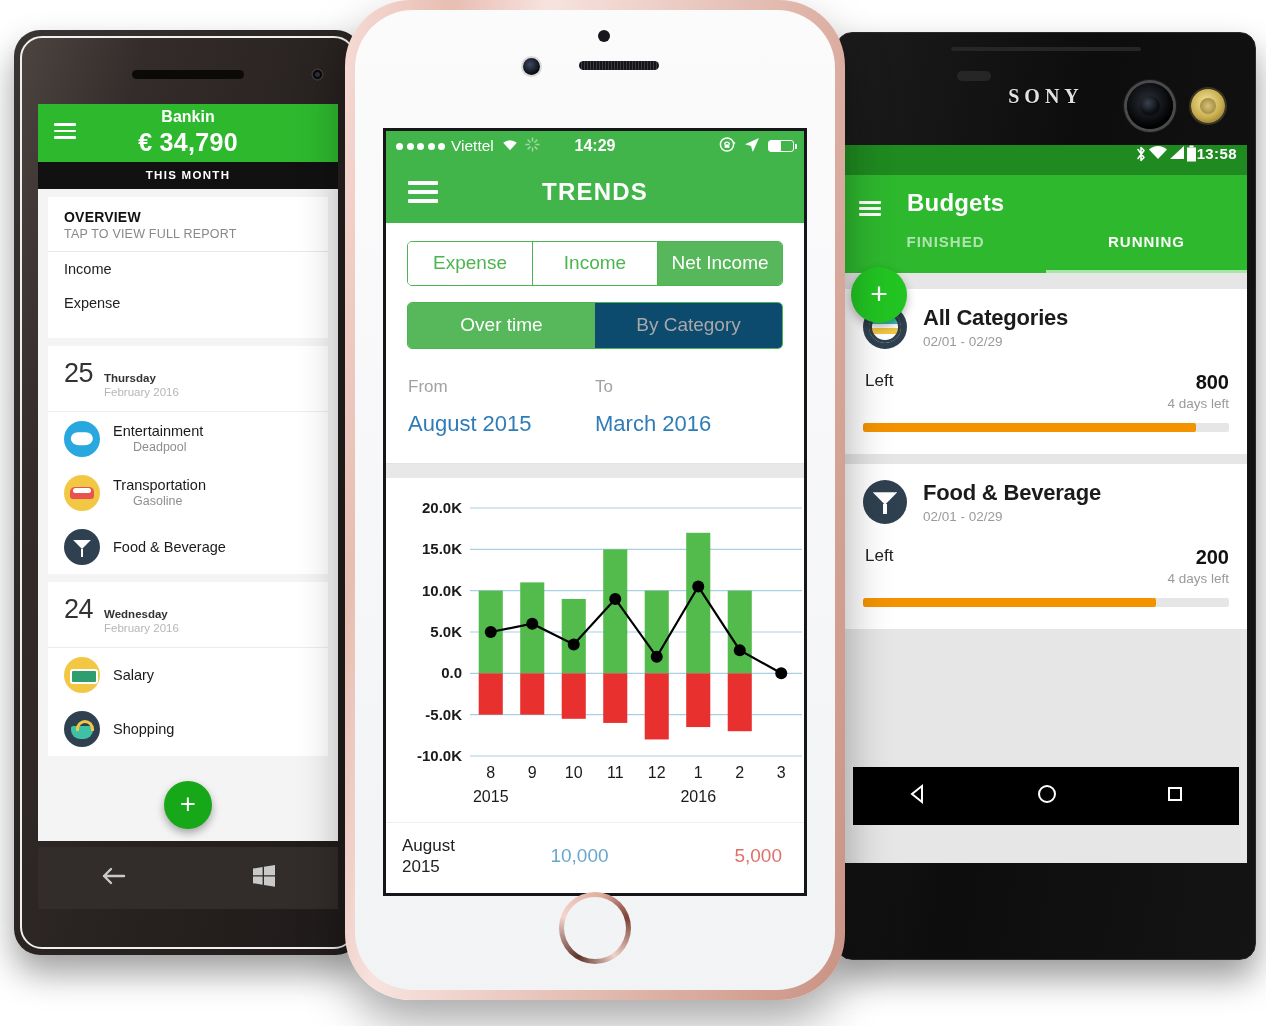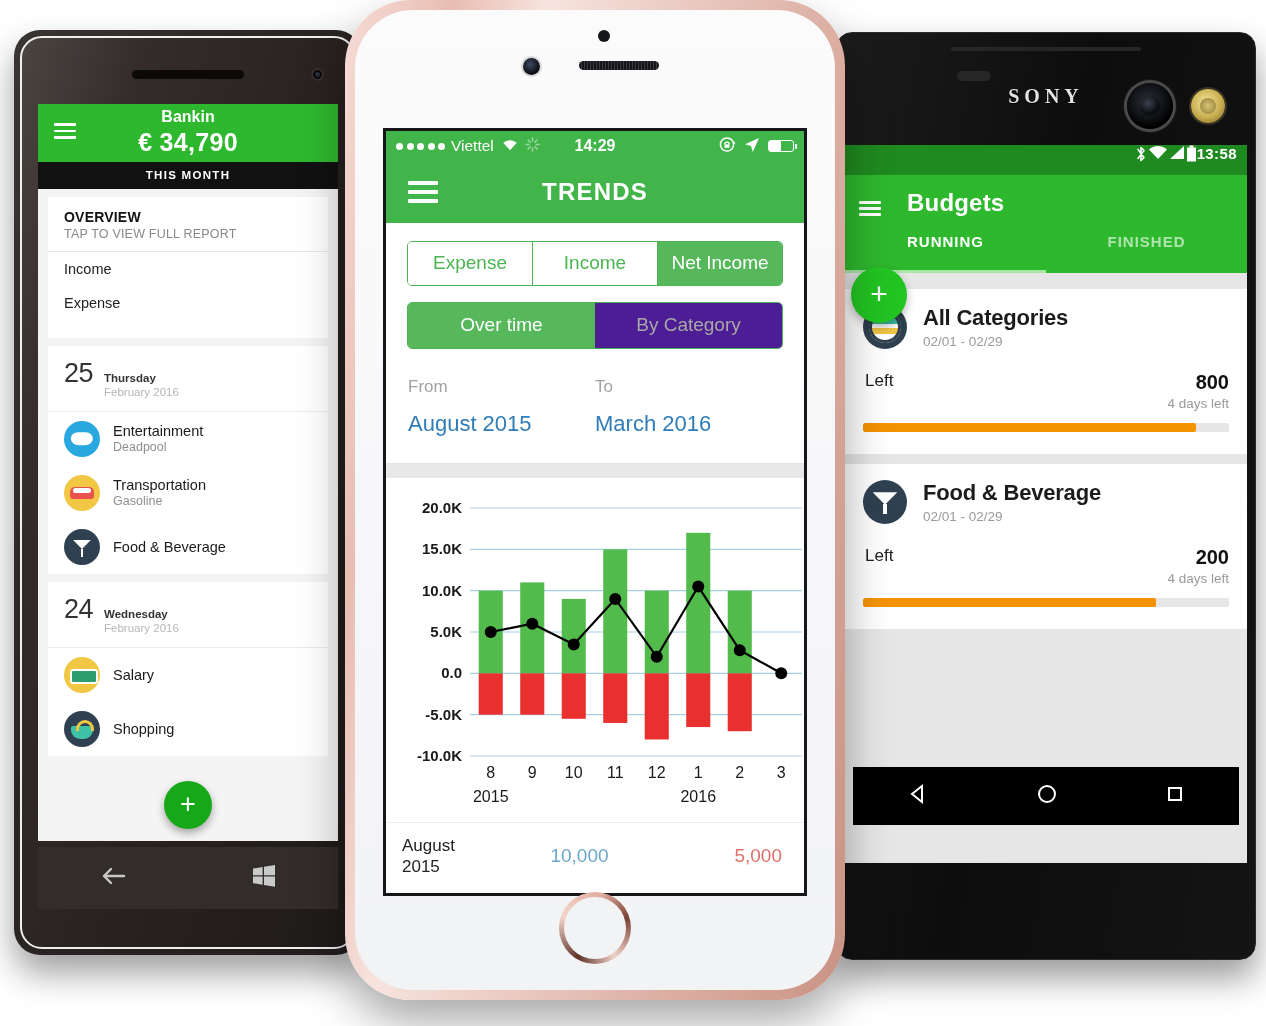--- a/index.html
+++ b/index.html
@@ -54,21 +54,21 @@
   .wp-ovsub { font-size:12.5px; color:#888; letter-spacing:.2px; margin-top:2px;}
   .wp-ovrow { padding:9px 16px; font-size:14.5px; color:#222; }
   .wp-ovbody { min-height:86px; }
   .wp-daterow { display:flex; align-items:baseline; padding:12px 16px 11px; border-bottom:1px solid #ededed;}
   .wp-daynum { font-size:27px; color:#333; font-weight:300; margin-right:11px; letter-spacing:-.5px;}
   .wp-dayname { font-size:11.5px; font-weight:bold; color:#333; line-height:1.25;}
   .wp-daymon { font-size:11.5px; color:#b6b6b6; line-height:1.25;}
   .wp-txn { display:flex; align-items:center; padding:9px 16px; }
   .wp-txn .ico { width:36px; height:36px; border-radius:50%; margin-right:13px; flex:0 0 36px; position:relative;}
   .wp-txn .tx-name { font-size:14.5px; color:#1b1b1b; }
-  .wp-txn .tx-note { font-size:12.5px; color:#8e8e8e; margin-top:1px;}
+  .wp-txn .tx-note { font-size:12.5px; color:#8e8e8e; margin-top:1px;margin-left:20px;}
   .wp-fab {
     position:absolute; left:50%; transform:translateX(-50%); bottom:12px;
     width:48px; height:48px; border-radius:50%; background:#17a81a;
     box-shadow:0 4px 9px rgba(0,0,0,.33);
     color:#fff; font-size:27px; line-height:46px; text-align:center; font-weight:300;
   }
   .wp-navbar { position:absolute; left:16px; right:16px; bottom:38px; height:62px;
     background:#322c2a; display:flex; align-items:center; justify-content:space-around;}
   .wp-navbar .nav-ico { color:#c9c9c9; }
 
@@ -172,21 +172,21 @@
   .ios-title{ position:absolute; left:0; right:0; top:17px; text-align:center; font-size:24px; font-weight:bold; letter-spacing:1.2px;}
 
   .ios-seg1 { margin:18px 21px 0; display:flex; border:1.4px solid #4cb551; border-radius:5px; overflow:hidden;}
   .ios-seg1 div{ flex:1; text-align:center; padding:10px 0 11px; font-size:19px; color:#4cb551; background:#fff; border-right:1.4px solid #4cb551;}
   .ios-seg1 div:last-child{border-right:none;}
   .ios-seg1 div.sel{ background:#57b85b; color:#fff;}
 
   .ios-seg2 { margin:16px 21px 0; display:flex; border:1.4px solid #4cb551; border-radius:5px; overflow:hidden;}
   .ios-seg2 div{ flex:1; text-align:center; padding:11px 0 12px; font-size:19px;}
   .ios-seg2 .sel{ background:#57b85b; color:#fff;}
-  .ios-seg2 .unsel{ background:#4c1d95; color:#a8a8a8;}
+  .ios-seg2 .unsel{ background:#0c4a6e; color:#a8a8a8;}
 
   .ios-range { display:flex; padding:28px 22px 26px; border-bottom:1px solid #e3e3e3;}
   .ios-range > div{ flex:1;}
   .ios-range .lab{ font-size:17px; color:#a2a2a2; margin-bottom:14px;}
   .ios-range .val{ font-size:22px; color:#2e7cb8;}
   .ios-gap{ height:14px; background:#e8e8e8;}
 
   .ios-chart-wrap{ background:#fff; padding:16px 10px 4px; position:relative;}
   .ios-summary{ display:flex; align-items:center; padding:12px 16px 14px; border-top:1px solid #efefef;}
   .ios-sum-m{ flex:0 0 110px; font-size:17px; color:#222; line-height:1.25;}
@@ -351,22 +351,22 @@
       </div>
 
       <div class="and-appbar">
         <div class="and-hamb">
             <i></i>
             <i></i>
             <i></i>
           </div>
         <div class="and-title">Budgets</div>
         <div class="and-tabs">
+          <div class="and-tab">FINISHED</div>
           <div class="and-tab active">RUNNING</div>
-          <div class="and-tab">FINISHED</div>
         </div>
       </div>
 
       <div class="and-fab">+</div>
 
       <div class="and-body">
         <div class="bud-card">
           <div class="bud-head">
             <div class="bud-ico ic-glob"></div>
             <div>

